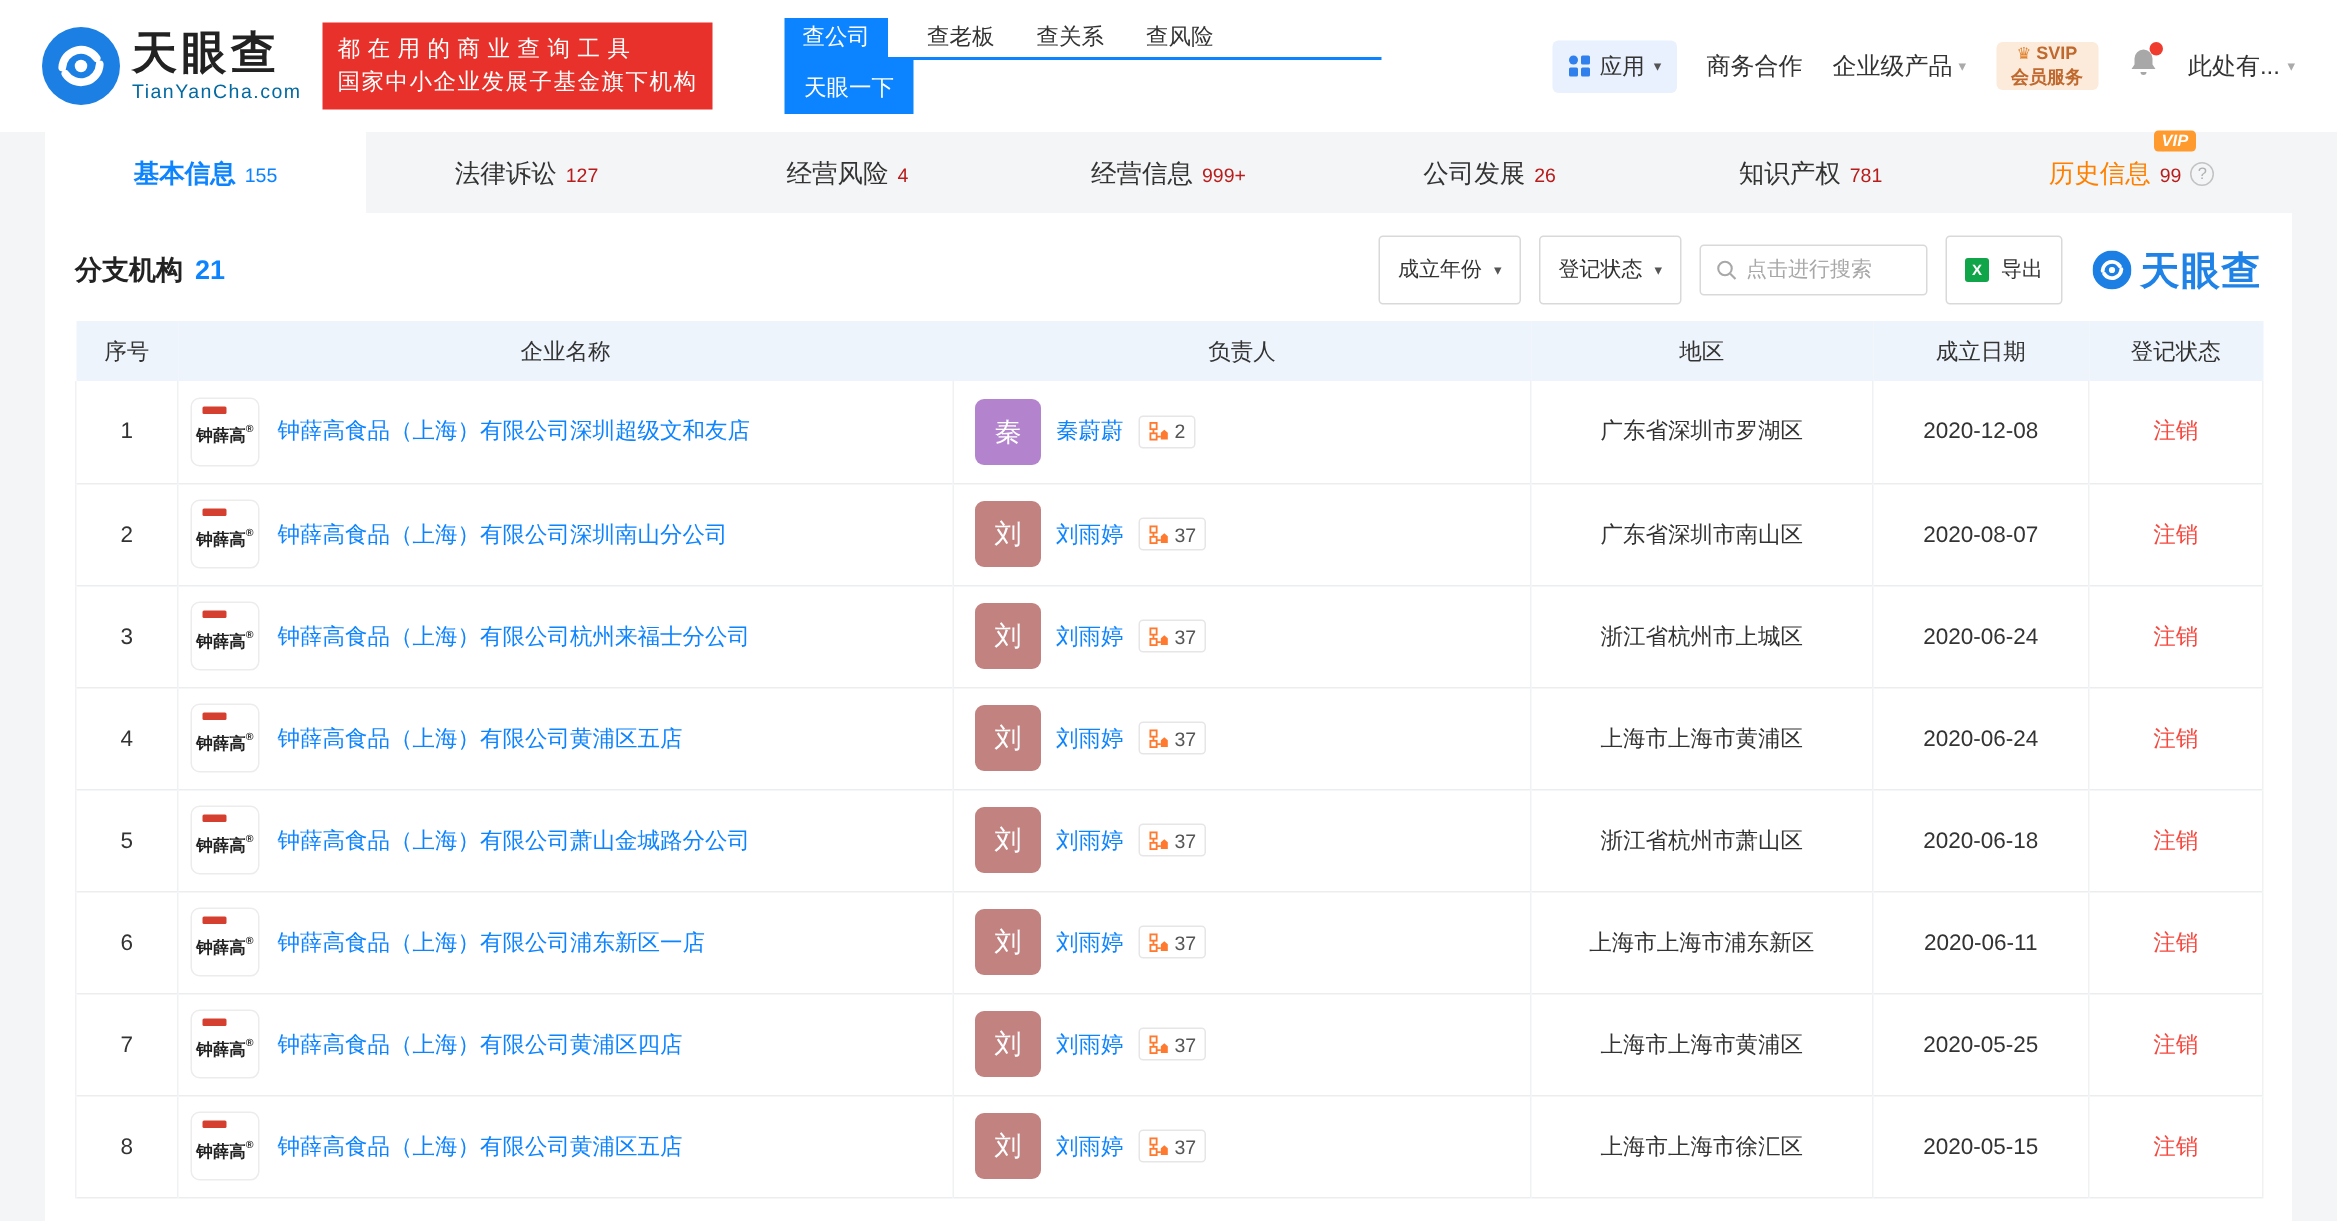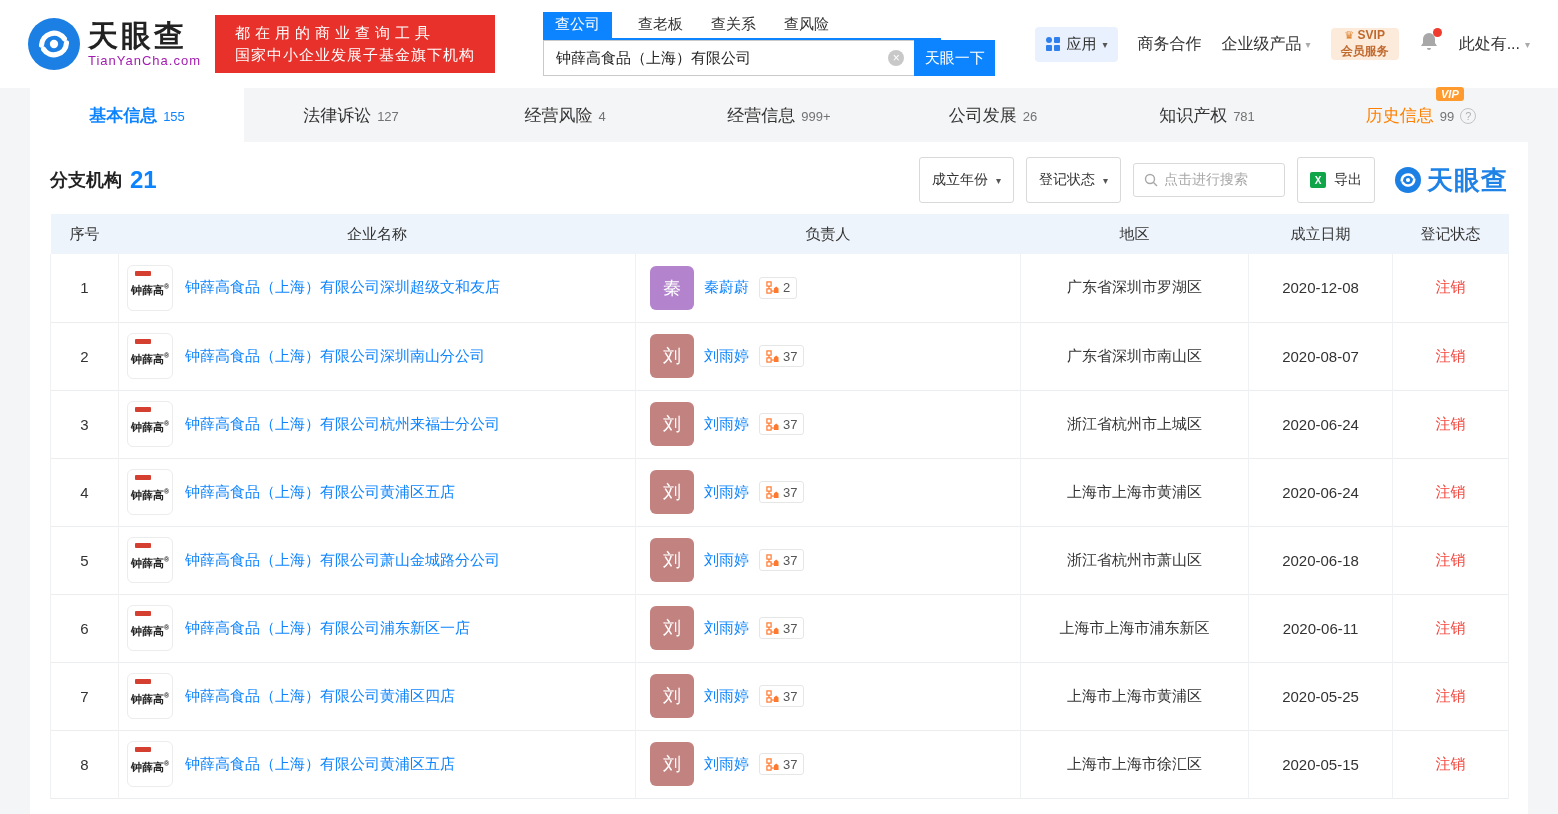--- a/index.html
+++ b/index.html
@@ -3,22 +3,22 @@
 <meta charset="utf-8">
 <style>
   * { margin:0; padding:0; box-sizing:border-box; }
   html,body { width:1558px; height:814px; overflow:hidden; background:#f4f5f6;
     font-family:"Liberation Sans","DejaVu Sans",sans-serif; color:#333; }
 
   
   .hdr { height:88px; background:#fff; display:flex; align-items:center; padding:0 28px; }
   .logo { display:flex; align-items:center; gap:8px; }
   .logo-txt .cn { display:block; font-size:30px; font-weight:bold; color:#222; letter-spacing:3px; line-height:30px; }
-  .logo-txt .en { display:block; font-size:13px; color:#a21caf; letter-spacing:1px; margin-top:2px; }
-  .slogan { background:#e7312a; color:#fff; padding:7px 20px; margin-left:14px; line-height:1.45; }
+  .logo-txt .en { display:block; font-size:13px; color:#0369a1; letter-spacing:1px; margin-top:2px; }
+  .slogan { background:#e7312a; color:#fff; padding:7px 10px; margin-left:14px; line-height:1.45; }
   .slogan div:first-child { font-size:15px; letter-spacing:5px; }
   .slogan div:last-child  { font-size:15px; letter-spacing:1px; }
 
   .search-area { margin-left:18px; width:482px;padding-left:30px; }
   .search-tabs { display:flex; gap:24px; align-items:flex-end; width:398px;
     border-bottom:2px solid #0d84ff; font-size:15px; }
   .stab { padding:3px 2px 4px; color:#333; cursor:pointer; }
   .stab.active { background:#0d84ff; color:#fff; padding:3px 12px 4px; }
   .search-row { display:flex; margin-top:0; }
   .sinput-wrap { position:relative; width:396px; }
@@ -40,36 +40,36 @@
     color:#c0692e; font-size:12px; font-weight:bold; cursor:pointer; }
   .svip .crown { color:#e08330; font-size:11px; }
   .bell-wrap { position:relative; cursor:pointer; }
   .bell-dot { position:absolute; top:-3px; right:-3px; width:9px; height:9px; background:#f03b2f; border-radius:50%; }
   .user-menu { display:flex; align-items:center; gap:5px; cursor:pointer; }
 
   
   .page-tabs { height:54px; background:#f4f5f6; display:flex; padding:0 30px; }
   .ptab { flex:1; display:flex; align-items:center; justify-content:center; gap:6px;
     font-size:17px; color:#333; cursor:pointer; position:relative; }
-  .ptab .cnt { font-size:13px; color:#737373; margin-top:3px; }
+  .ptab .cnt { font-size:13px; color:#b91c1c; margin-top:3px; }
   .ptab.active { background:#fff; color:#0d84ff; font-weight:bold; }
   .ptab.active .cnt { color:#0d84ff; font-weight:normal; }
   .ptab.vip-tab { color:#ff8000; }
   .lbl-wrap { position:relative; }
   .vip-badge { position:absolute; top:-17px; right:-30px; background:#ff9a2e; color:#fff;
     font-size:11px; font-style:italic; font-weight:bold; padding:1px 5px; border-radius:3px; }
   .vip-badge::after { content:""; position:absolute; left:3px; bottom:-3px; border:3px solid transparent; border-top-color:#ff9a2e; }
   .help-ic { width:16px; height:16px; border:1px solid #c3c3c3; border-radius:50%; color:#b0b0b0;
     font-size:11px; line-height:14px; text-align:center; margin-top:2px; }
 
   
   .card { margin:0 30px; background:#fff; min-height:672px; padding:20px 20px 0; }
   .sec-row { display:flex; align-items:center; margin-bottom:16px; height:36px; }
   .sec-title { font-size:18px; font-weight:bold; color:#222; }
-  .sec-count { font-size:24px; font-weight:bold; color:#0d84ff; margin-left:8px; }
+  .sec-count { font-size:18px; font-weight:bold; color:#0d84ff; margin-left:8px; }
   .toolbar { margin-left:auto; display:flex; align-items:center; gap:12px; }
   .tbtn { height:46px; border:1px solid #d9d9d9; background:#fff; border-radius:3px; padding:0 12px;
     display:flex; align-items:center; gap:8px; font-size:14px; color:#333; cursor:pointer;
     font-family:"Liberation Sans","DejaVu Sans",sans-serif; }
   .tsearch { height:34px; border:1px solid #d9d9d9; border-radius:3px; display:flex; align-items:center;
     padding:16px 10px; gap:6px; width:152px; cursor:text; }
   .tsearch span { color:#a8a8a8; font-size:14px; }
   .xls-ic { width:16px; height:16px; background:#10a548; color:#fff; font-size:10px; font-weight:bold;
     border-radius:2px; display:grid; place-items:center; }
   .watermark { display:flex; align-items:center; gap:6px; margin-left:8px; }
@@ -127,24 +127,20 @@
     <span>查老板</span>
   </span>
         <span class="stab">
     <span>查关系</span>
   </span>
         <span class="stab">
     <span>查风险</span>
   </span>
       </div>
     <div class="search-row">
-      <div class="sinput-wrap">
-        <input value="钟薛高食品（上海）有限公司" style="">
-        <span class="clear-ic">×</span>
-      </div>
       <button class="sbtn">天眼一下</button>
     </div>
   </div>
 
   <nav class="top-nav">
     <div class="app-btn">
       <svg width="16" height="16" viewBox="0 0 16 16">
         <circle cx="4" cy="4" r="3" fill="#2f80ed"></circle>
         <rect x="9" y="1" width="6" height="6" rx="1" fill="#2f80ed"></rect>
         <rect x="1" y="9" width="6" height="6" rx="1" fill="#2f80ed"></rect>

